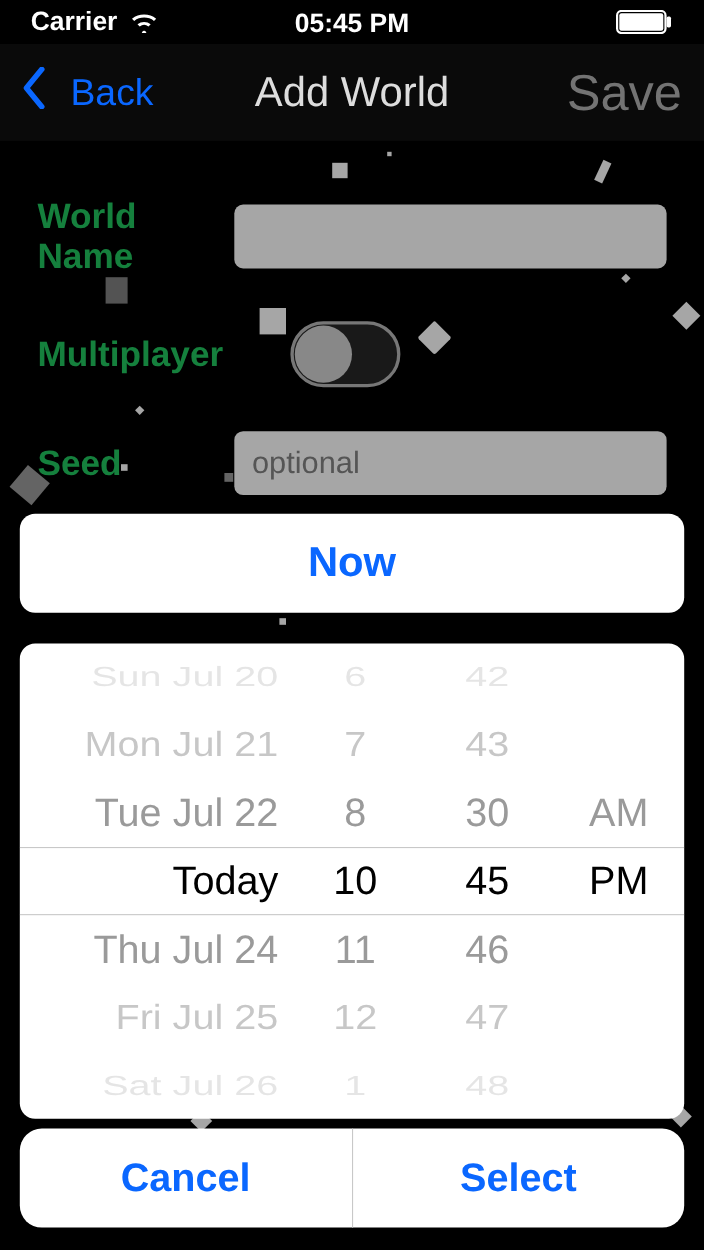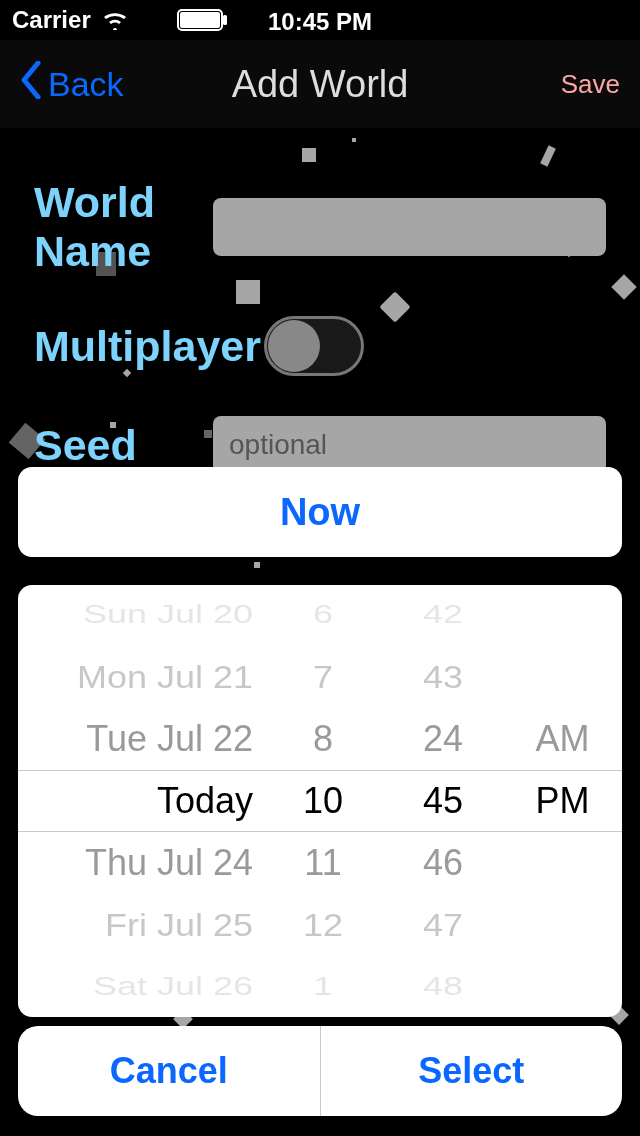--- a/index.html
+++ b/index.html
@@ -2,49 +2,49 @@
 <html><head>
   <meta charset="utf-8">
   <style>
     * { box-sizing: border-box; margin: 0; padding: 0; }
     html, body { width: 640px; height: 1136px; overflow: hidden; font-family: -apple-system, "Helvetica Neue", Arial, sans-serif; }
     body { background: #000; color: #fff; position: relative; }
 
     
     .status-bar {
       height: 40px;
-      display: flex; align-items: center; 
-      padding: 0 12px;
+      display: flex; align-items: center; justify-content: space-between;
+      padding: 0 28px;
       font-size: 24px; font-weight: 600; color: #fff;
       background: #000;
       gap: 48px;
     }
     .status-left, .status-right { display: flex; align-items: center; gap: 10px; }
     .status-center { position: absolute; left: 50%; transform: translateX(-50%); top: 8px;}
     .wifi-icon svg, .battery-icon svg { display:block; }
 
     
     .nav-bar {
       height: 88px;
       display: flex; align-items: center; justify-content: space-between;
       padding: 0 20px;
       background: #0a0a0a;
     }
-    .nav-back { display: flex; align-items: center; color: #0a67ff; font-size: 34px; }
+    .nav-back { display: flex; align-items: center; color: #0a67ff; font-size: 34px; gap: 16px; }
     .nav-back .chev { margin-right: 6px; }
     .nav-title { color: #ddd; font-size: 38px; font-weight: 500; position: absolute; left: 50%; transform: translateX(-50%); }
-    .nav-save  { color: #fca5a5; font-size: 26px; }
+    .nav-save  { color: #737373; font-size: 46px; }
 
     
     .particle { position: absolute; background: rgba(255,255,255,0.65); pointer-events: none; }
 
     
     .form-area { padding: 50px 34px 0; position: relative; }
     .row { display: flex; align-items: center; margin-bottom: 40px; }
-    .row-label { font-size: 43px; font-weight: 700; color: #7dd3fc; width: 230px; }
+    .row-label { font-size: 32px; font-weight: 700; color: #15803d; width: 230px; }
     .text-input {
       flex: 1; height: 58px; border-radius: 8px; border: none;
       background: #a6a6a6; color: #14532d; font-size: 28px; padding: 0 16px;
     }
     .text-input::placeholder { color: #555; }
     .toggle {
       width: 100px; height: 60px; border-radius: 30px; position: relative;
       background: rgba(100,100,100,0.25); border: 3px solid #777;
     }
     .toggle .knob {
@@ -109,21 +109,21 @@
 
 <div class="status-bar">
   <div class="status-left">
     <span>Carrier</span>
     <span class="wifi-icon">
       <svg width="28" height="20" viewBox="0 0 28 20">
           <path d="M14 18 a2 2 0 1 0 .001 0z M8 12 a10 10 0 0 1 12 0 l-2 2 a7 7 0 0 0 -8 0z M3 7 a18 18 0 0 1 22 0 l-2 2 a15 15 0 0 0 -18 0z" fill="#fff"></path>
         </svg>
     </span>
   </div>
-  <div class="status-center">10:45 PM</div>
+  <div class="status-center">05:45 PM</div>
   <div class="status-right">
     <span class="battery-icon">
       <svg width="52" height="22" viewBox="0 0 52 22">
           <rect x="1" y="1" width="44" height="20" rx="4" fill="none" stroke="#fff" stroke-width="2"></rect>
           <rect x="46" y="6" width="4" height="10" rx="1.5" fill="#fff"></rect>
           <rect x="3" y="3" width="40" height="16" rx="2" fill="#fff"></rect>
         </svg>
     </span>
   </div>
 </div>
@@ -204,21 +204,21 @@
       <div class="p-row sel">10</div>
       <div class="p-row">11</div>
       <div class="p-row far1">12</div>
       <div class="p-row far2">1</div>
 
     </div>
     <div class="picker-col col-min">
 
       <div class="p-row far2">42</div>
       <div class="p-row far1">43</div>
-      <div class="p-row">24</div>
+      <div class="p-row">30</div>
       <div class="p-row sel">45</div>
       <div class="p-row">46</div>
       <div class="p-row far1">47</div>
       <div class="p-row far2">48</div>
 
     </div>
     <div class="picker-col col-ampm">
 
       <div class="p-row far2">&nbsp;</div>
       <div class="p-row far1">&nbsp;</div>

